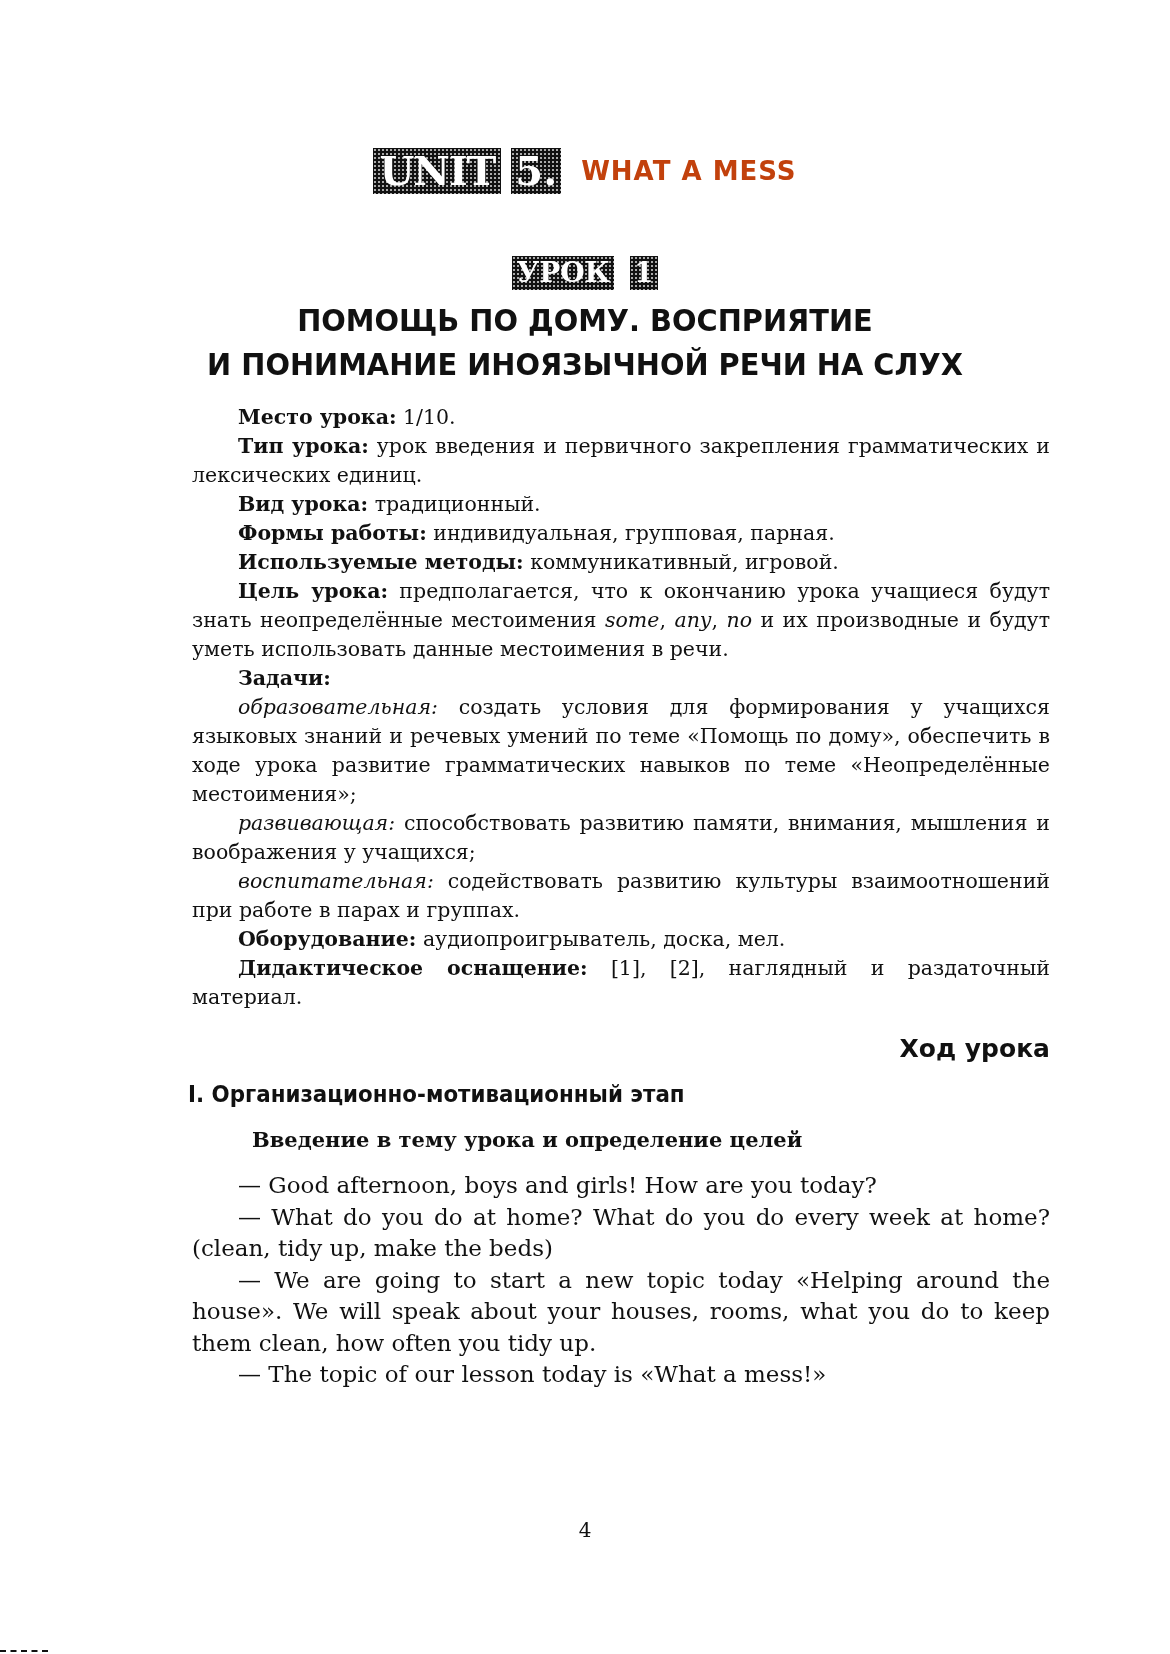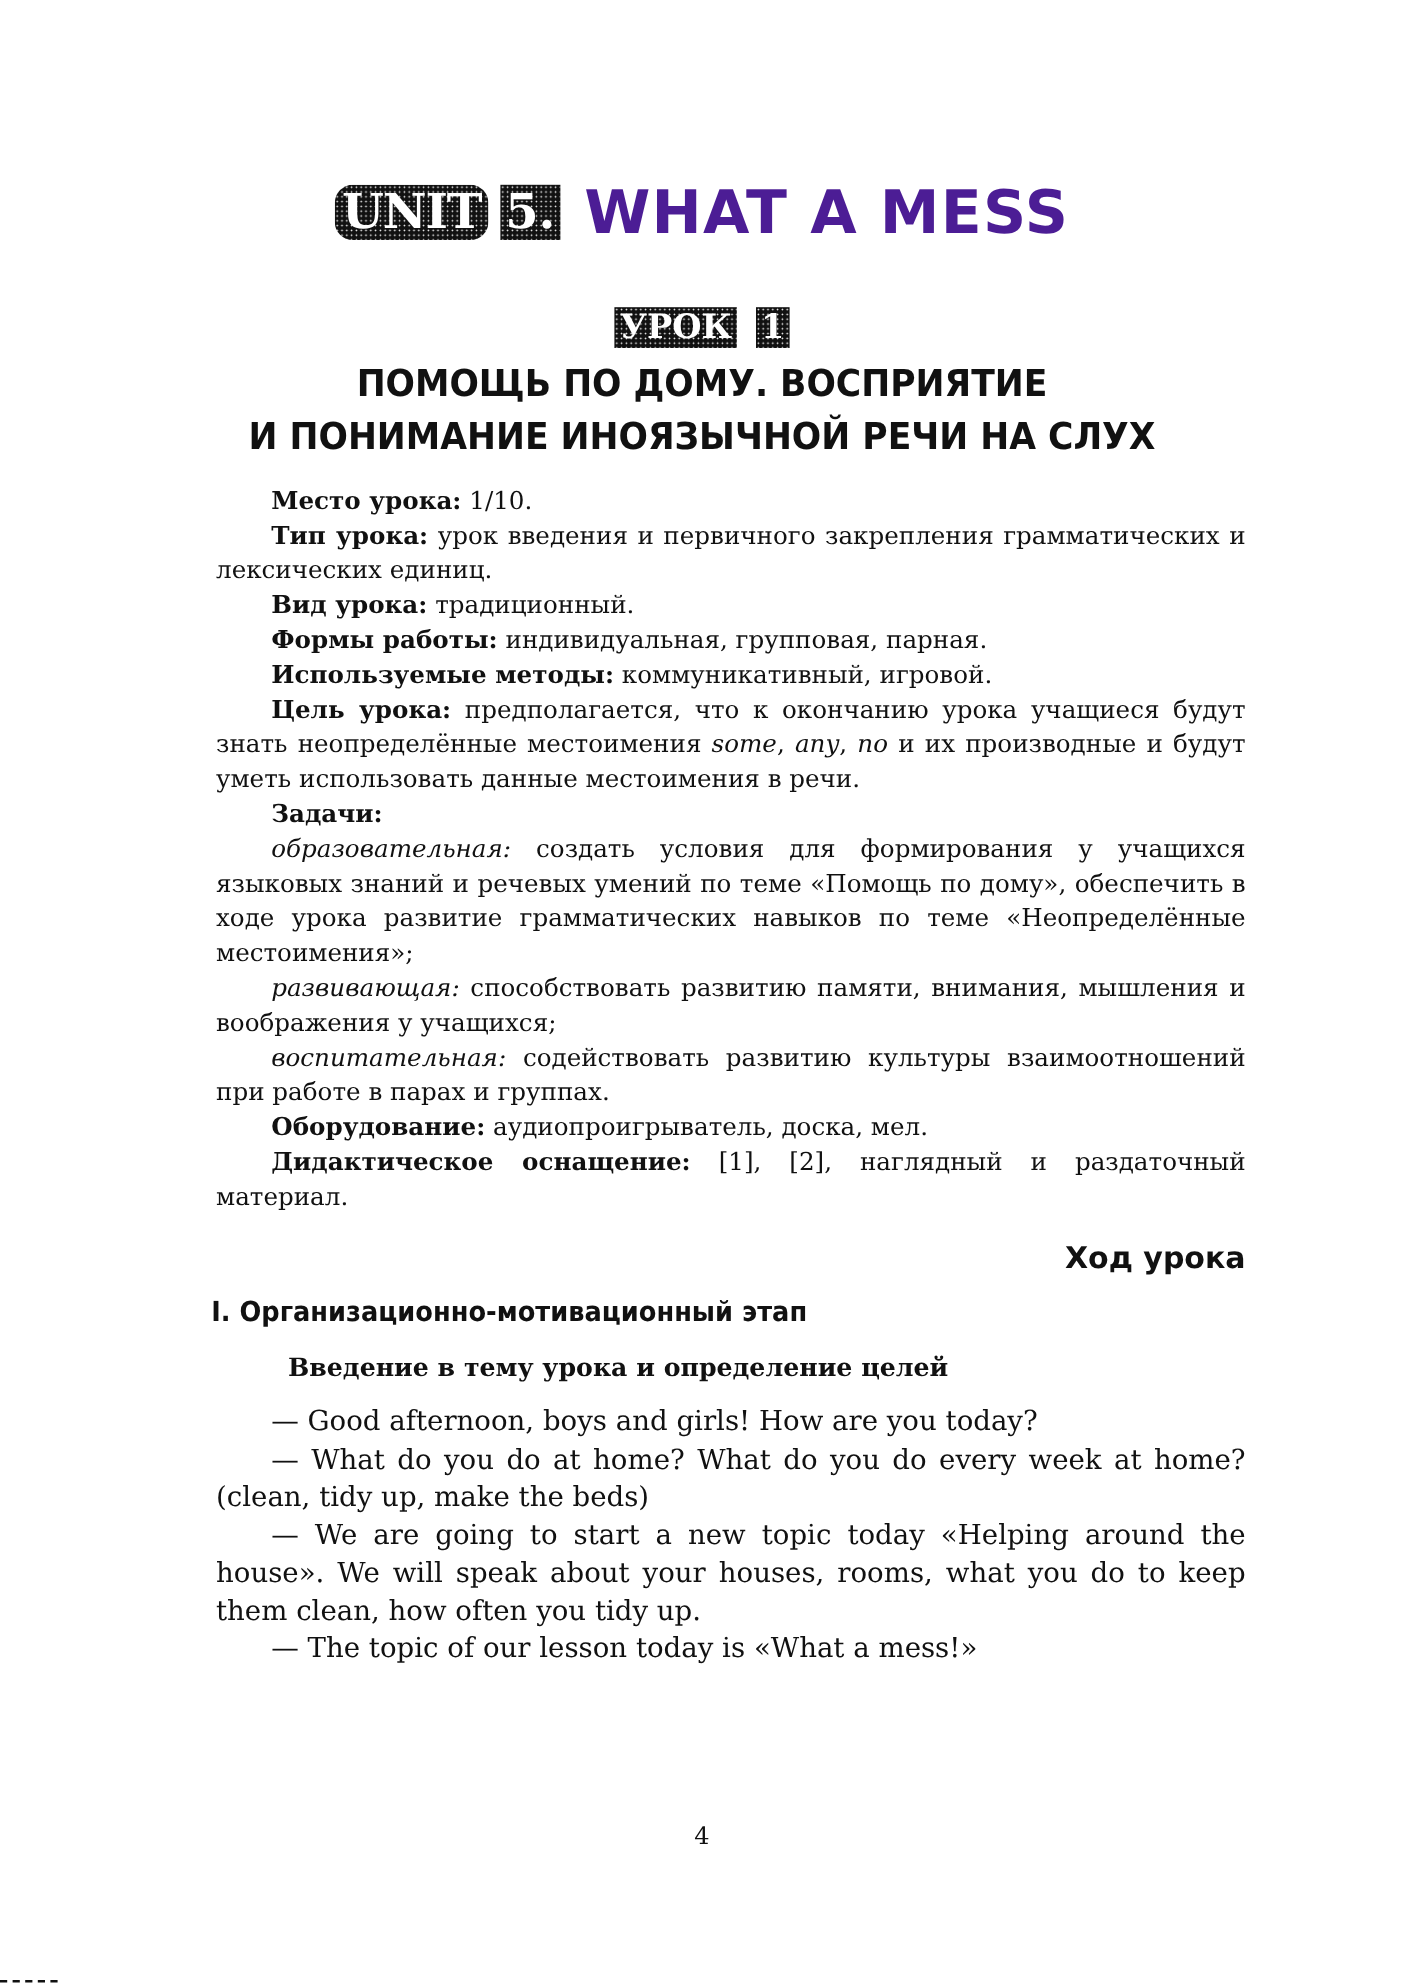--- a/index.html
+++ b/index.html
@@ -15,45 +15,45 @@
       position: absolute; top: 148px; left: 0; width: 1170px;
       text-align: center; white-space: nowrap;
     }
     .badge {
       display: inline-block; background: #111111; color: #ffffff;
       font-family: "DejaVu Serif", "Liberation Serif", serif; font-weight: bold;
       line-height: 1; vertical-align: middle;
       background-image: radial-gradient(#ffffff 0.6px, transparent 0.9px);
       background-size: 4px 4px;
     }
-    .unit-badge { font-size: 40px; padding: 3px 6px; margin-right: 10px; letter-spacing: -1px; border-radius: 15px; }
+    .unit-badge { font-size: 40px; padding: 3px 6px; margin-right: 10px; letter-spacing: -1px; }
     .unit-num { font-size: 40px; padding: 3px 4px; margin-right: 20px; }
     .unit-title {
       display: inline-block; vertical-align: middle;
       font-family: "DejaVu Sans", "Liberation Sans", sans-serif;
-      font-weight: bold; font-size: 50px; letter-spacing: 1px; color: #4c1d95;
+      font-weight: bold; font-size: 26px; letter-spacing: 1px; color: #c2410c;
     }
 
     
     .lesson-badge-row {
       position: absolute; top: 256px; left: 0; width: 1170px; text-align: center; white-space: nowrap;
     }
     .lesson-badge { font-size: 28px; padding: 3px 4px; margin-right: 16px; }
     .lesson-num { font-size: 28px; padding: 3px 4px; }
 
     .lesson-title {
       position: absolute; top: 298px; left: 0; width: 1170px; text-align: center;
       font-family: "DejaVu Sans", "Liberation Sans", sans-serif; font-weight: bold;
       font-size: 31px; line-height: 44px; letter-spacing: 0px; color: #111111;
       transform: scaleX(0.93); transform-origin: center;
     }
 
     
     .body {
-      position: absolute; top: 403px; left: 180px; width: 858px;
+      position: absolute; top: 403px; left: 192px; width: 858px;
       font-size: 20.5px; line-height: 29px; text-align: justify;
     }
     .p { margin: 0; text-indent: 46px; }
     .p b { font-weight: bold; }
     .p i { font-style: italic; margin-top: 48px; }
 
     .section-title {
       margin: 20px 0 12px 0; text-align: right; text-indent: 0;
       font-family: "DejaVu Sans", "Liberation Sans", sans-serif; font-weight: bold; font-size: 25px; line-height: 34px;
     }

